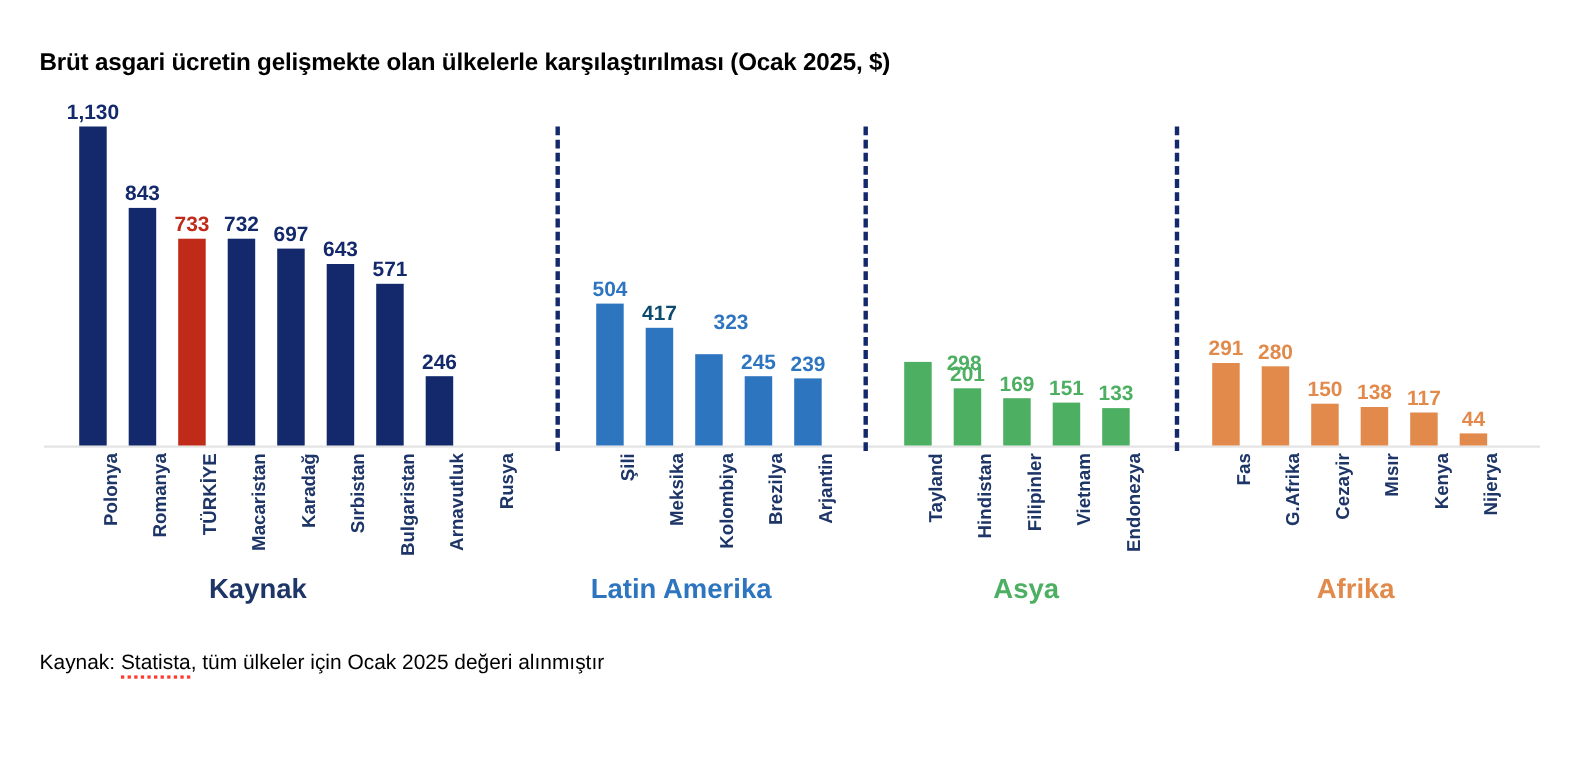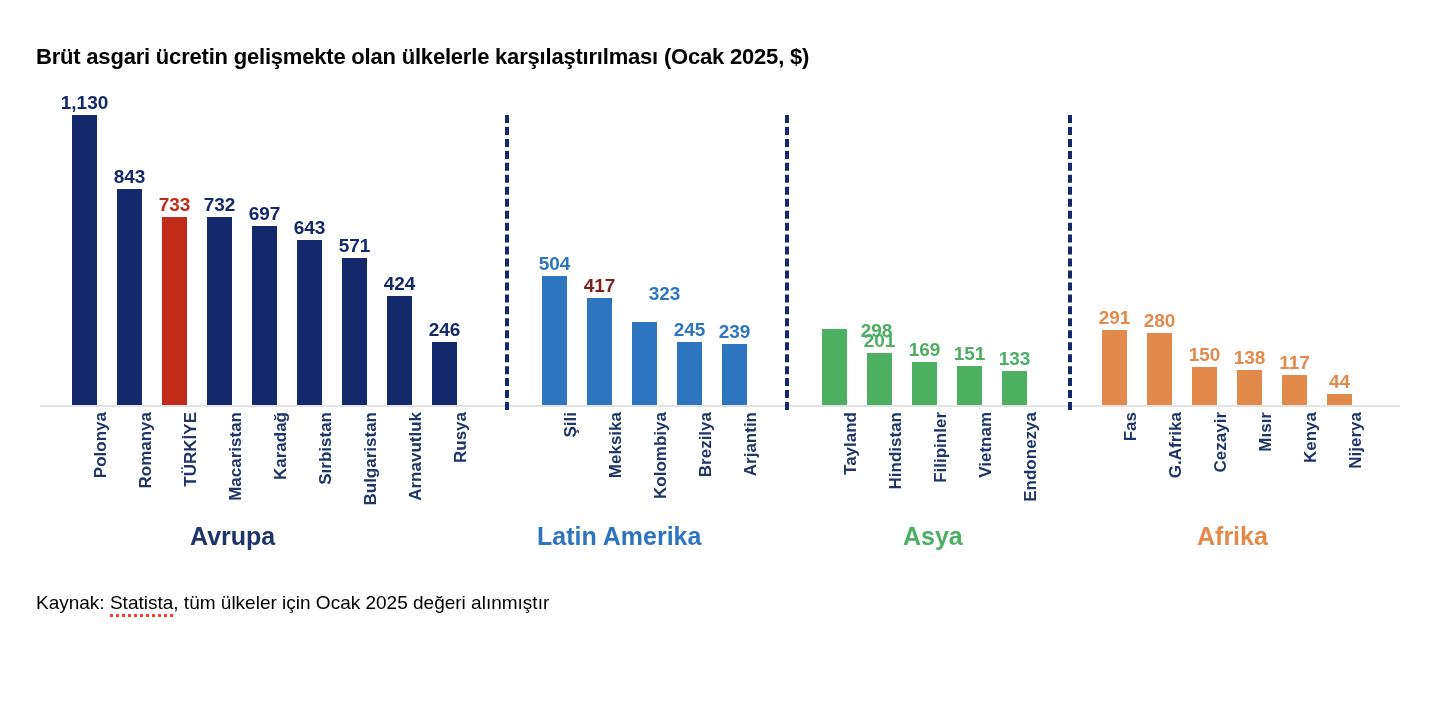--- a/index.html
+++ b/index.html
@@ -192,24 +192,20 @@
             </div>
             <div class="bar-slot">
               <div class="bar-value" style="bottom: 165px; color: rgb(19, 41, 107);">643</div>
               <div class="bar-rect" style="height: 165px; background: rgb(19, 41, 107);"></div>
             </div>
             <div class="bar-slot">
               <div class="bar-value" style="bottom: 147px; color: rgb(19, 41, 107);">571</div>
               <div class="bar-rect" style="height: 147px; background: rgb(19, 41, 107);"></div>
             </div>
             <div class="bar-slot">
-              <div class="bar-value" style="bottom: 109px; color: rgb(19, 41, 107);">424</div>
-              <div class="bar-rect" style="height: 109px; background: rgb(19, 41, 107);"></div>
-            </div>
-            <div class="bar-slot">
               <div class="bar-value" style="bottom: 63px; color: rgb(19, 41, 107);">246</div>
               <div class="bar-rect" style="height: 63px; background: rgb(19, 41, 107);"></div>
             </div>
           </div>
           <div class="cats">
             <div class="cat-slot">
               <div class="cat-label" style="color: rgb(29, 53, 103);">Polonya</div>
             </div>
             <div class="cat-slot">
               <div class="cat-label" style="color: rgb(29, 53, 103);">Romanya</div>
@@ -237,21 +233,21 @@
             </div>
           </div>
         </div>
         <div class="group" style="left: 532px;">
           <div class="bars">
             <div class="bar-slot">
               <div class="bar-value" style="bottom: 129px; color: rgb(46, 117, 192);">504</div>
               <div class="bar-rect" style="height: 129px; background: rgb(46, 117, 192);"></div>
             </div>
             <div class="bar-slot">
-              <div class="bar-value" style="bottom: 107px; color: #7f1d1d;">417</div>
+              <div class="bar-value" style="bottom: 107px; color: #0c4a6e;">417</div>
               <div class="bar-rect" style="height: 107px; background: rgb(46, 117, 192);"></div>
             </div>
             <div class="bar-slot">
               <div class="bar-value" style="bottom: 99px; color: rgb(46, 117, 192); margin-left: 20px;">323</div>
               <div class="bar-rect" style="height: 83px; background: rgb(46, 117, 192);"></div>
             </div>
             <div class="bar-slot">
               <div class="bar-value" style="bottom: 63px; color: rgb(46, 117, 192);">245</div>
               <div class="bar-rect" style="height: 63px; background: rgb(46, 117, 192);"></div>
             </div>
@@ -362,21 +358,21 @@
             <div class="cat-slot">
               <div class="cat-label" style="color: rgb(29, 53, 103);">Kenya</div>
             </div>
             <div class="cat-slot">
               <div class="cat-label" style="color: rgb(29, 53, 103);">Nijerya</div>
             </div>
           </div>
         </div>
       </div>
     <div id="region-labels">
-        <div class="region-label" style="left: 190px; color: rgb(29, 53, 103);">Avrupa</div>
+        <div class="region-label" style="left: 190px; color: rgb(29, 53, 103);">Kaynak</div>
         <div class="region-label" style="left: 537px; color: rgb(46, 117, 192);">Latin Amerika</div>
         <div class="region-label" style="left: 903px; color: rgb(76, 175, 98); text-align: center;">Asya</div>
         <div class="region-label" style="left: 1197px; color: rgb(226, 138, 75);">Afrika</div>
       </div>
   </div>
 
   <div class="source">
     <span>Kaynak: </span><span class="spell">Statista</span><span>, tüm ülkeler için Ocak 2025 değeri alınmıştır</span>
   </div>
 

